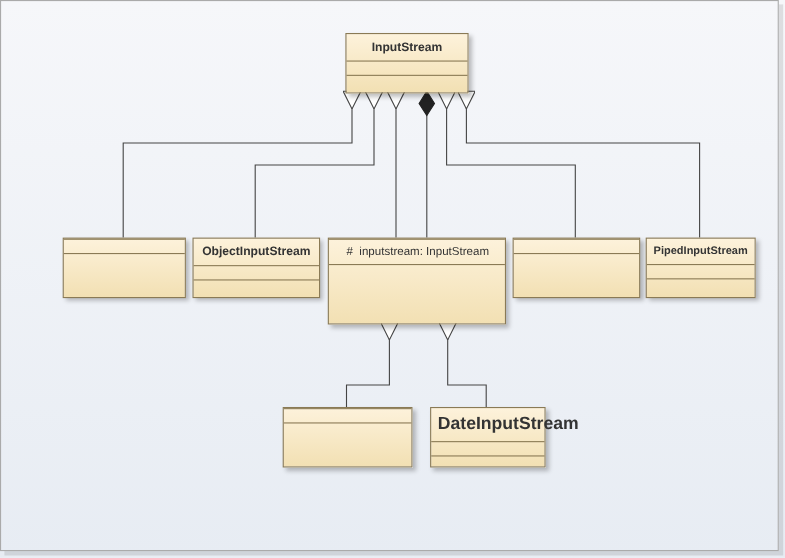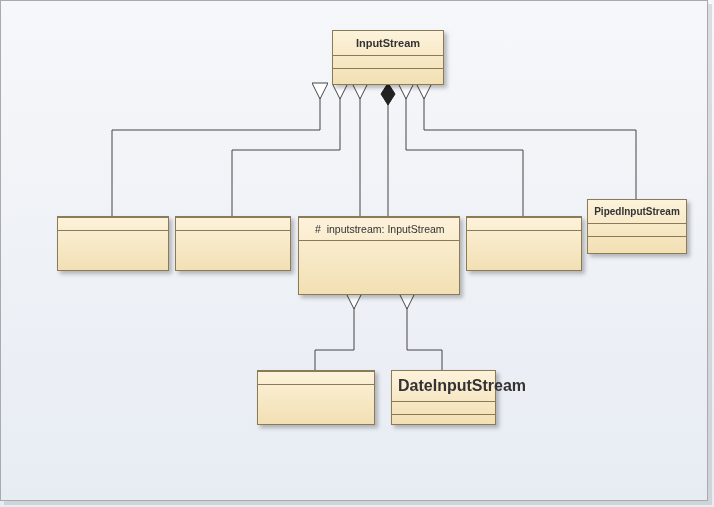--- a/index.html
+++ b/index.html
@@ -33,50 +33,51 @@
 
   <path d="M523 216 L523 150 L406 150 L406 98" stroke="#444" fill="none" marker-end="url(#gen)"></path>
 
   <path d="M636 216 L636 130 L424 130 L424 98" stroke="#444" fill="none" marker-end="url(#gen)"></path>
 
   <path d="M315 370 L315 350 L354 350 L354 308" stroke="#444" fill="none" marker-end="url(#gen)"></path>
 
   <path d="M442 370 L442 350 L407 350 L407 308" stroke="#444" fill="none" marker-end="url(#gen)"></path>
 </svg>
 
-<div class="class-box" style="left:332px;top:30px;width:110px;height:53px">
+<div class="class-box" style="left:314px;top:30px;width:110px;height:53px">
   <div class="class-title">InputStream</div>
   <div class="class-sep"></div>
   <div class="class-sep" style="margin-top:12px"></div>
 </div>
 
 <div class="class-box" style="left:57px;top:216px;width:110px;height:53px">
   <div class="class-sep"></div>
   <div class="class-sep" style="margin-top:12px"></div>
 </div>
 
 <div class="class-box" style="left:175px;top:216px;width:114px;height:53px">
+  <div class="class-title">ObjectInputStream</div>
   <div class="class-sep"></div>
   <div class="class-sep" style="margin-top:12px"></div>
 </div>
 
 <div class="class-box" style="left:298px;top:216px;width:160px;height:77px">
   <div class="class-sep"></div>
   <div class="class-row">
     <span>#</span>&nbsp;&nbsp;<span>inputstream: InputStream</span>
   </div>
   <div class="class-sep"></div>
 </div>
 
 <div class="class-box" style="left:466px;top:216px;width:114px;height:53px">
   <div class="class-sep"></div>
   <div class="class-sep" style="margin-top:12px"></div>
 </div>
 
-<div class="class-box" style="left:587px;top:199px;width:98px;height:53px">
+<div class="class-box" style="left:587px;top:216px;width:98px;height:53px">
   <div class="class-title" style="font-size:10px">PipedInputStream</div>
   <div class="class-sep"></div>
   <div class="class-sep" style="margin-top:12px"></div>
 </div>
 
 <div class="class-box" style="left:257px;top:370px;width:116px;height:53px">
   <div class="class-sep"></div>
   <div class="class-sep" style="margin-top:12px"></div>
 </div>
 

